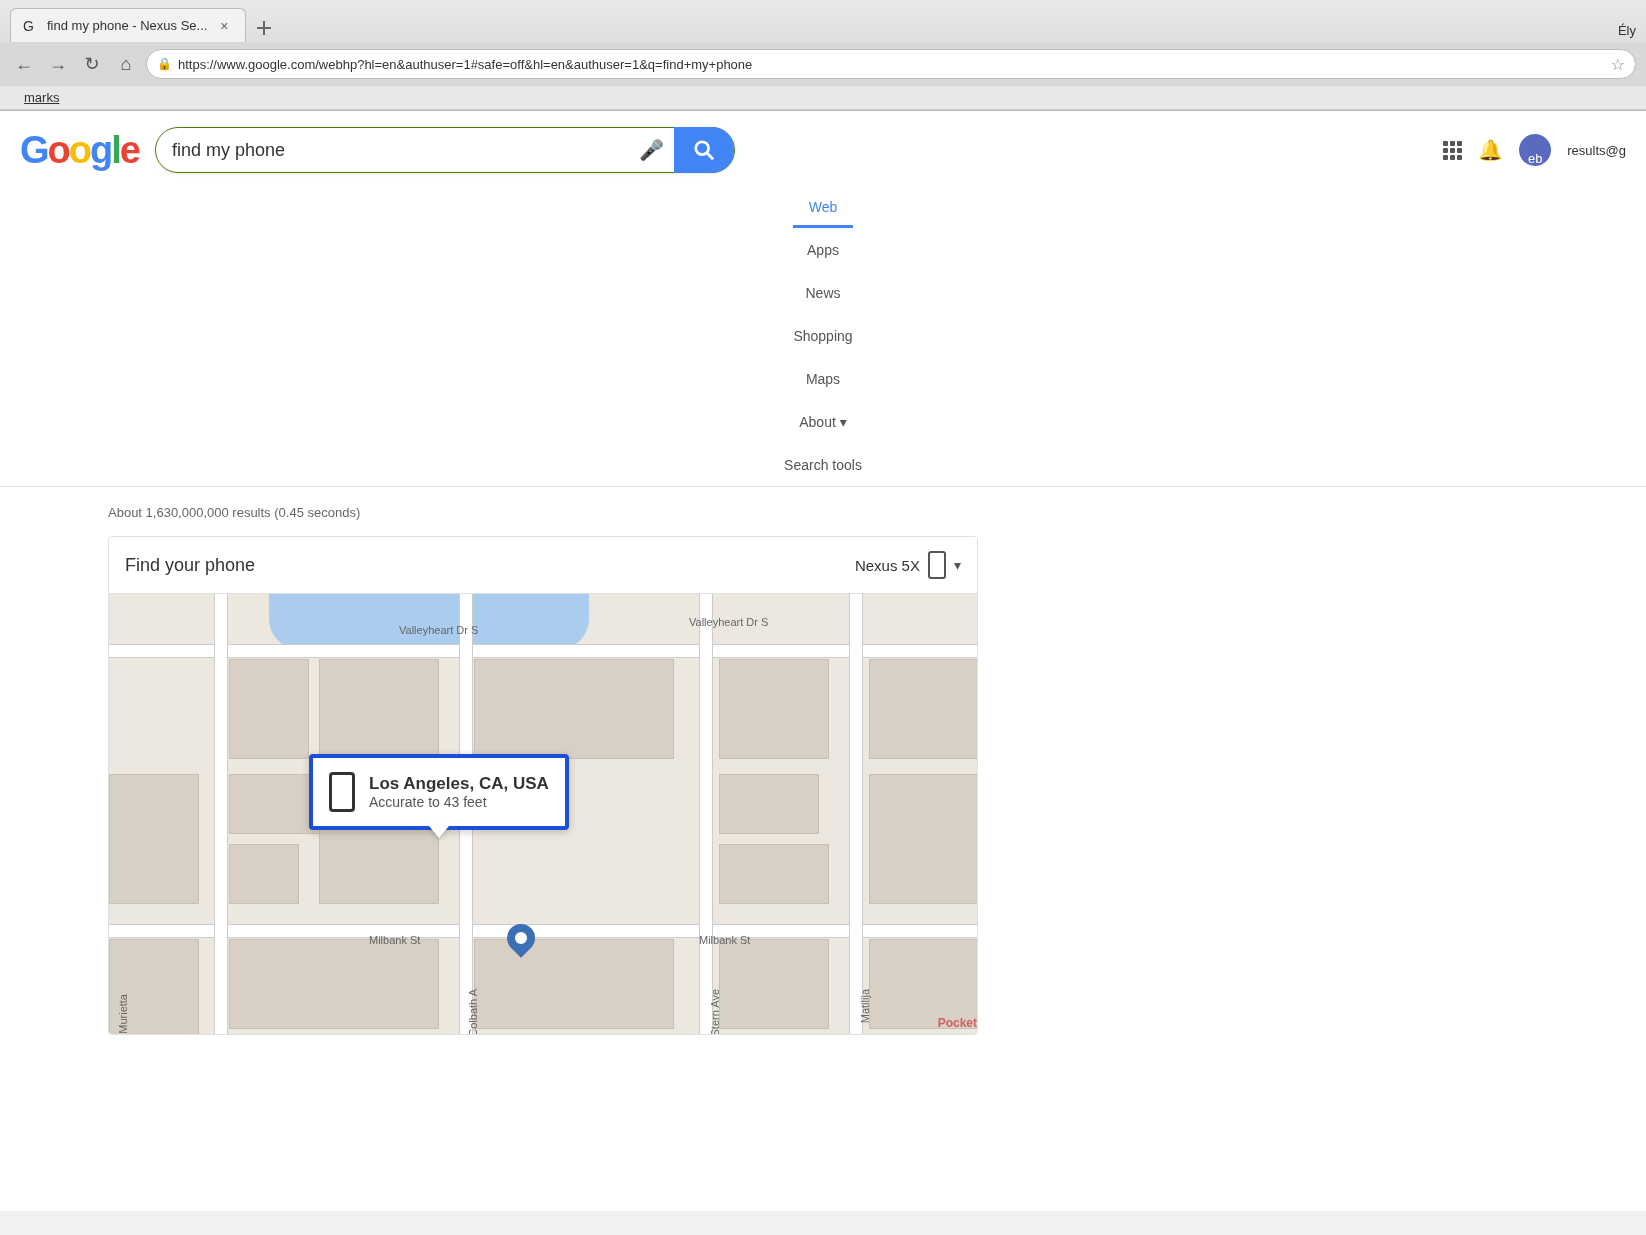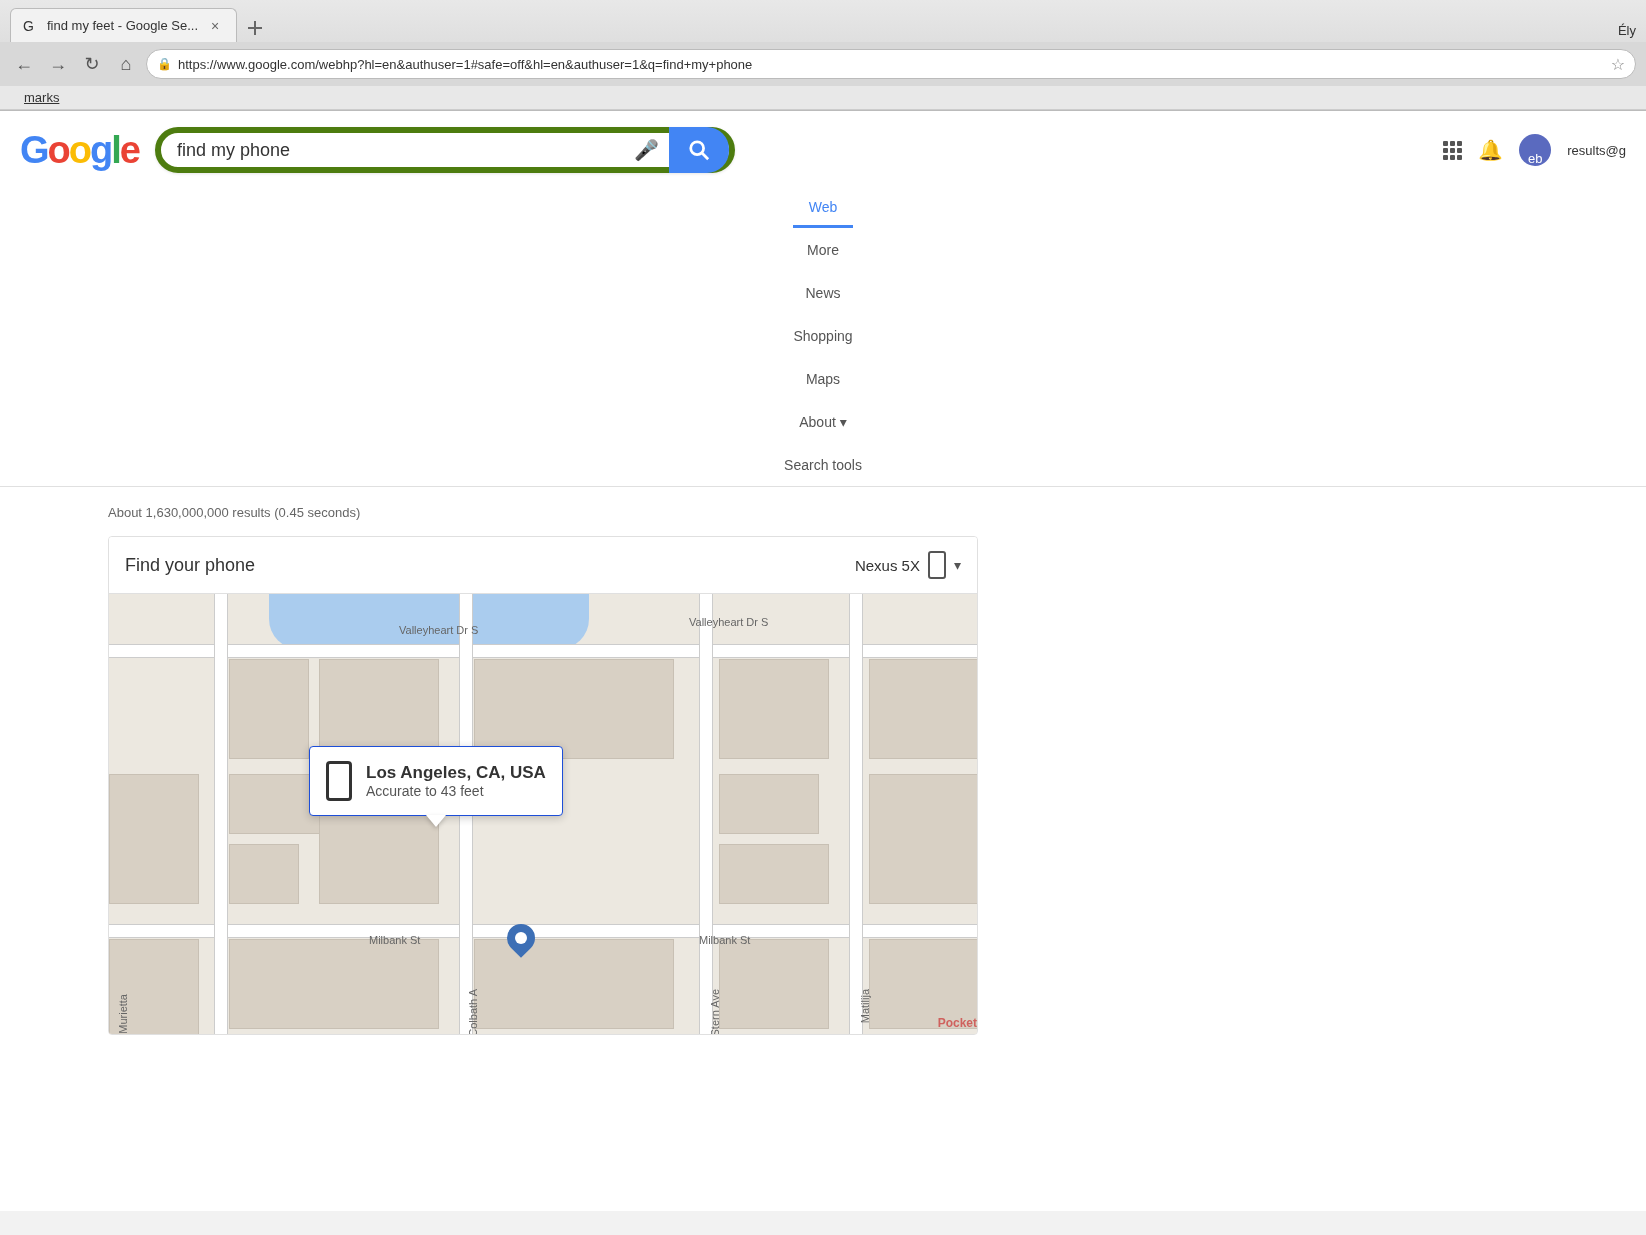--- a/index.html
+++ b/index.html
@@ -133,21 +133,21 @@
     .google-logo {
       font-size: 38px;
       font-weight: bold;
       letter-spacing: -2px;
       line-height: 1;
     }
 
     .search-bar-wrapper {
       display: flex;
       align-items: center;
-      border: 6px solid #4d7c0f;
+      border: 1px solid #4d7c0f;
       border-radius: 24px;
       height: 46px;
       padding: 0 16px;
       gap: 10px;
       box-shadow: 0 1px 3px rgba(0,0,0,0.1);
       min-width: 580px;
       flex: 0 0 auto;
     }
     .search-input-text {
       flex: 1;
@@ -326,29 +326,29 @@
       font-size: 11px;
       color: #666;
       font-family: Arial, sans-serif;
       white-space: nowrap;
     }
 
     
     .location-popup {
       position: absolute;
       background: white;
-      border: 1px solid #1d4ed8;
+      border: 4px solid #1d4ed8;
       border-radius: 4px;
       box-shadow: 0 2px 8px rgba(0,0,0,0.2);
       padding: 14px 16px;
       display: flex;
       align-items: center;
       gap: 14px;
       min-width: 240px;
-      top: 152px;
+      top: 160px;
       left: 200px;
     }
     .phone-icon-popup {
       width: 26px;
       height: 40px;
       border: 3px solid #333;
       border-radius: 4px;
       flex-shrink: 0;
     }
     .popup-text {}
@@ -400,21 +400,21 @@
     }
   </style>
 </head>
 <body>
 
 <div class="browser-chrome">
 
   <div class="tab-bar">
     <div class="tab">
       <span class="tab-favicon">G</span>
-      <span class="tab-title">find my feet - Google Se...</span>
+      <span class="tab-title">find my phone - Nexus Se...</span>
       <span class="tab-close">×</span>
     </div>
     <div class="new-tab-btn">
       <svg width="14" height="14" viewBox="0 0 14 14">
           <rect x="6" y="0" width="2" height="14" fill="#666"></rect>
           <rect x="0" y="6" width="14" height="2" fill="#666"></rect>
         </svg>
     </div>
     <div class="user-initial">Ély</div>
   </div>
@@ -473,21 +473,21 @@
       </div>
       <span class="user-label">results@g</span>
     </div>
   </div>
 
   <div class="nav-tabs">
     <div class="nav-tab active">
       <span>Web</span>
     </div>
     <div class="nav-tab">
-      <span>More</span>
+      <span>Apps</span>
     </div>
     <div class="nav-tab">
       <span>News</span>
     </div>
     <div class="nav-tab">
       <span>Shopping</span>
     </div>
     <div class="nav-tab">
       <span>Maps</span>
     </div>

